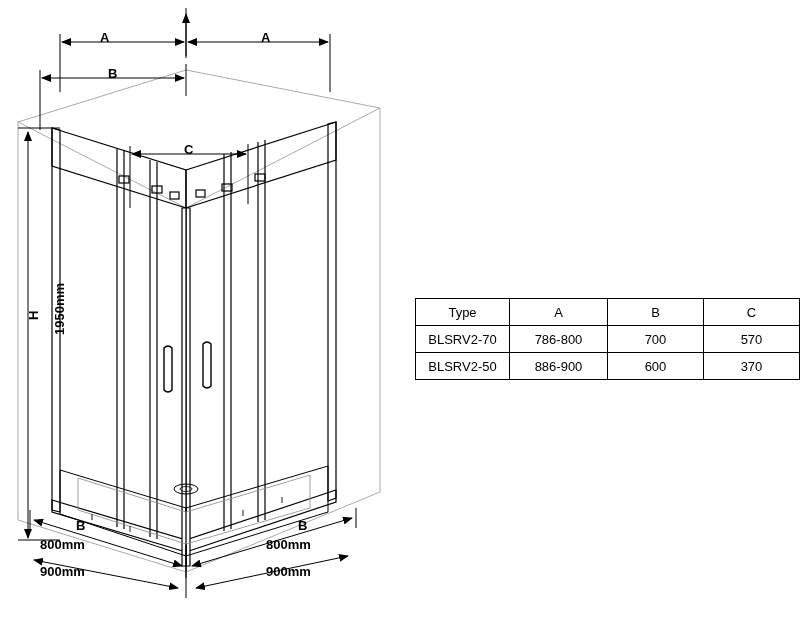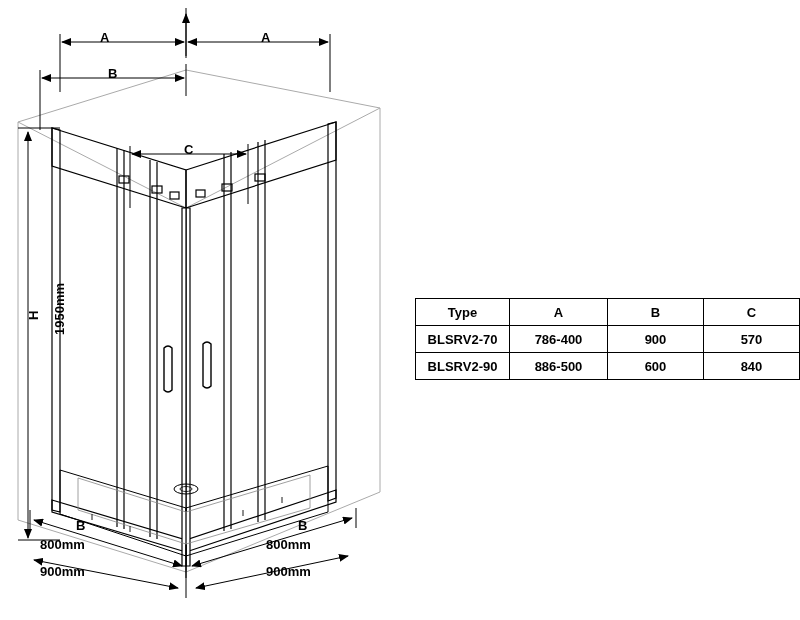--- a/index.html
+++ b/index.html
@@ -32,21 +32,21 @@
     left: 415px;
     top: 298px;
     border-collapse: collapse;
     font-size: 13px;
   }
   .tbl td, .tbl th {
     border: 1px solid #000000;
     padding: 0;
     height: 26px;
     text-align: center;
-    font-weight: bold;
+    font-weight: normal;
     vertical-align: middle;
   }
   .tbl .c-type { width: 93px; }
   .tbl .c-a { width: 97px; }
   .tbl .c-b { width: 95px; }
   .tbl .c-c { width: 95px; }
   .lbl {
     position: absolute;
     font-size: 13px;
     font-weight: bold;
@@ -183,26 +183,26 @@
       <tr>
         <th class="c-type">Type</th>
         <th class="c-a">A</th>
         <th class="c-b">B</th>
         <th class="c-c">C</th>
       </tr>
     </thead>
     <tbody>
       <tr>
         <td>BLSRV2-70</td>
-        <td>786-400</td>
-        <td>900</td>
+        <td>786-800</td>
+        <td>700</td>
         <td>570</td>
       </tr>
       <tr>
-        <td>BLSRV2-90</td>
-        <td>886-500</td>
+        <td>BLSRV2-50</td>
+        <td>886-900</td>
         <td>600</td>
-        <td>840</td>
+        <td>370</td>
       </tr>
     </tbody>
   </table>
 
 </div>
 
 </body></html>

